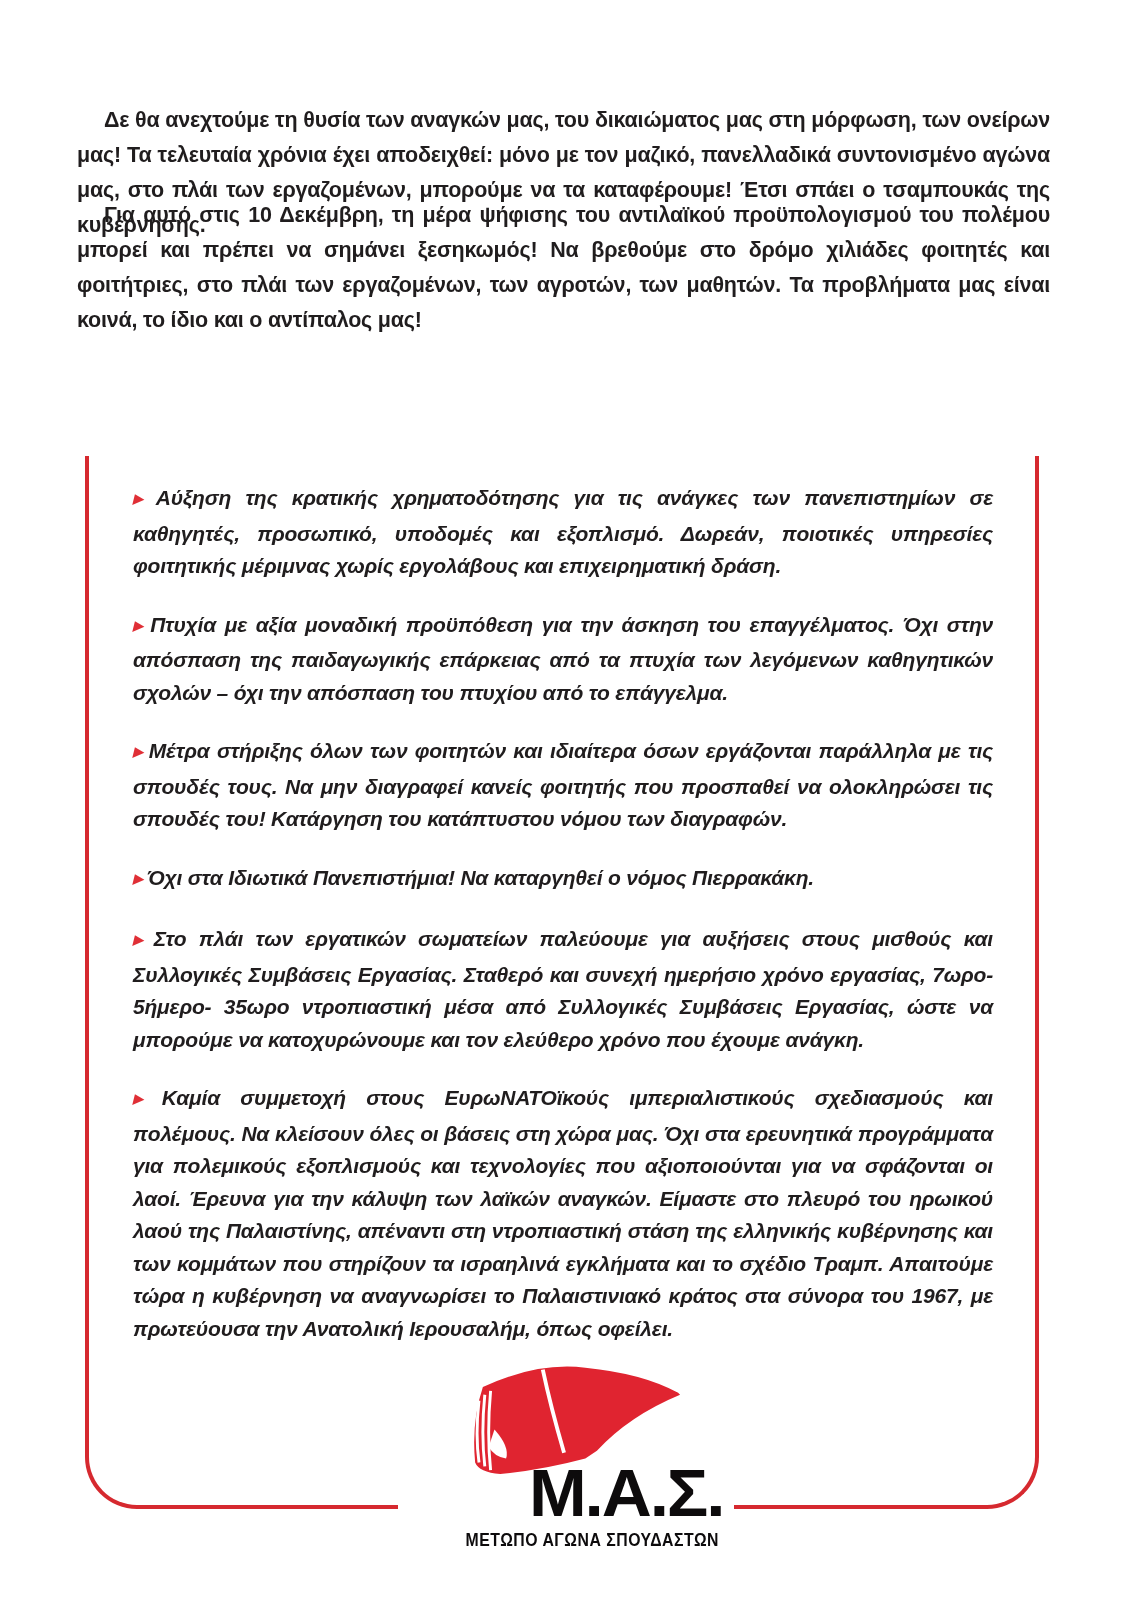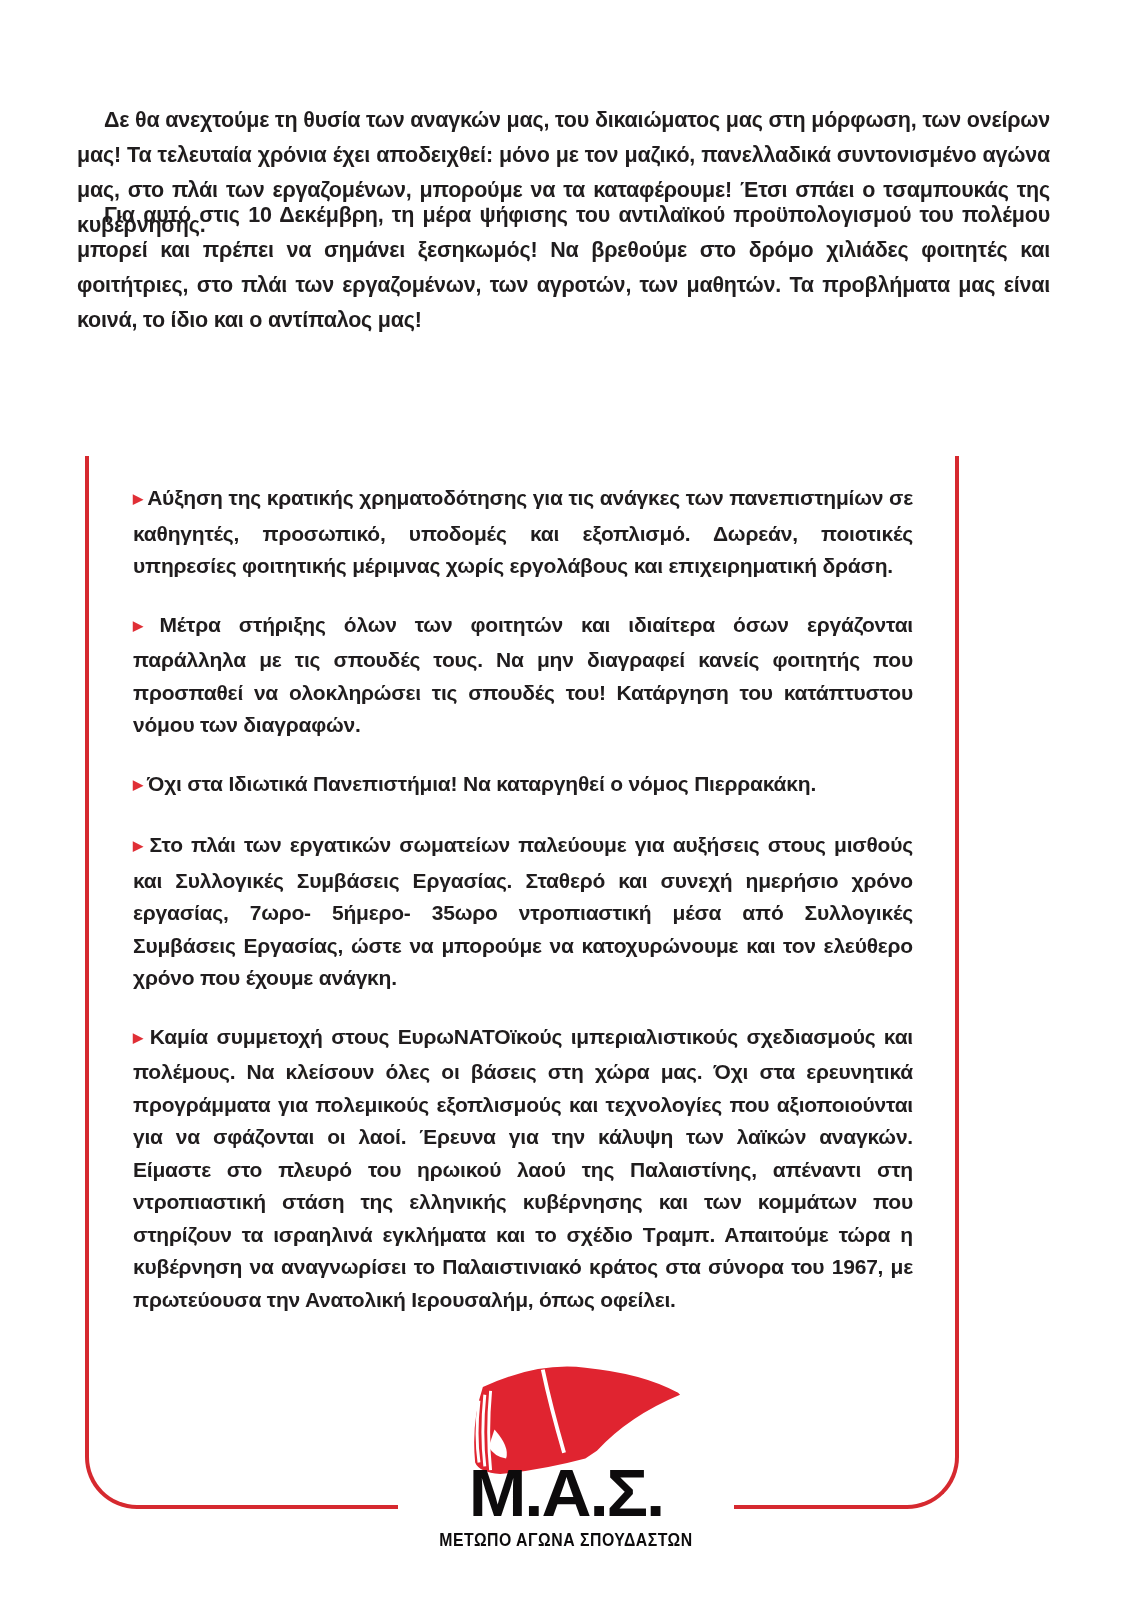--- a/index.html
+++ b/index.html
@@ -30,25 +30,26 @@
   }
   .big-title svg{display:block;width:100%;height:100%;}
   .big-title text{
     font-family:"Liberation Sans",sans-serif;
     font-weight:700;
     letter-spacing:-4px;
   }
 
   
   .demand-box{
-    position:absolute;left:85px;top:456px;width:874px;height:1053px;
+    position:absolute;left:85px;top:456px;width:954px;height:1053px;
     border:4px solid #d6292f;border-top:none;
     border-radius:0 0 52px 52px;
     box-sizing:border-box;
     padding:26px 42px 0 44px;
+    font-style:italic;
   }
   .demand{
     margin:0 0 26px 0;
     color:#201d1e;
     font-size:21px;font-weight:700;line-height:32.5px;
     letter-spacing:-0.2px;
     text-align:justify;
   }
   .demand .marker{
     color:#e02f36;
@@ -56,21 +57,21 @@
     margin-right:4px;
     position:relative;top:-2px;
     letter-spacing:0;
   }
 
   
   .logo{
     position:absolute;left:50%;top:1352px;transform:translateX(-50%);
     width:300px;
     background:#fff;
-    text-align:center;
+    text-align:right;
     padding:6px 18px 4px 18px;
   }
   .logo .flag{display:block;margin:0 auto;}
   .logo .acronym{
     display:block;
     color:#0d0b0c;
     font-size:66px;font-weight:700;
     letter-spacing:-2px;
     line-height:0.95;
     transform:scaleX(1.05);
@@ -93,20 +94,21 @@
 
   <p class="intro p1">Δε θα ανεχτούμε τη θυσία των αναγκών μας, του δικαιώματος μας στη μόρφωση, των ονείρων μας! Τα τελευταία χρόνια έχει αποδειχθεί: μόνο με τον μαζικό, πανελλαδικά συντονισμένο αγώνα μας, στο πλάι των εργαζομένων, μπορούμε να τα καταφέρουμε! Έτσι σπάει ο τσαμπουκάς της κυβέρνησης.</p>
 
   <p class="intro p2">Για αυτό στις 10 Δεκέμβρη, τη μέρα ψήφισης του αντιλαϊκού προϋπολογισμού του πολέμου μπορεί και πρέπει να σημάνει ξεσηκωμός! Να βρεθούμε στο δρόμο χιλιάδες φοιτητές και φοιτήτριες, στο πλάι των εργαζομένων, των αγροτών, των μαθητών. Τα προβλήματα μας είναι κοινά, το ίδιο και ο αντίπαλος μας!</p>
 
 
   <div class="demand-box">
 
       <p class="demand"><span class="marker">▶</span><span>Αύξηση της κρατικής χρηματοδότησης για τις ανάγκες των πανεπιστημίων σε καθηγητές, προσωπικό, υποδομές και εξοπλισμό. Δωρεάν, ποιοτικές υπηρεσίες φοιτητικής μέριμνας χωρίς εργολάβους και επιχειρηματική δράση.</span></p>
 
+      <p class="demand"><span class="marker">▶</span><span>Πτυχία με αξία μοναδική προϋπόθεση για την άσκηση του επαγγέλματος. Όχι στην απόσπαση της παιδαγωγικής επάρκειας από τα πτυχία των λεγόμενων καθηγητικών σχολών – όχι την απόσπαση του πτυχίου από το επάγγελμα.</span></p>
 
       <p class="demand"><span class="marker">▶</span><span>Μέτρα στήριξης όλων των φοιτητών και ιδιαίτερα όσων εργάζονται παράλληλα με τις σπουδές τους. Να μην διαγραφεί κανείς φοιτητής που προσπαθεί να ολοκληρώσει τις σπουδές του! Κατάργηση του κατάπτυστου νόμου των διαγραφών.</span></p>
 
       <p class="demand"><span class="marker">▶</span><span>Όχι στα Ιδιωτικά Πανεπιστήμια! Να καταργηθεί ο νόμος Πιερρακάκη.</span></p>
 
 
       <p class="demand"><span class="marker">▶</span><span>Στο πλάι των εργατικών σωματείων παλεύουμε για αυξήσεις στους μισθούς και Συλλογικές Συμβάσεις Εργασίας. Σταθερό και συνεχή ημερήσιο χρόνο εργασίας, 7ωρο- 5ήμερο- 35ωρο ντροπιαστική μέσα από Συλλογικές Συμβάσεις Εργασίας, ώστε να μπορούμε να κατοχυρώνουμε και τον ελεύθερο χρόνο που έχουμε ανάγκη.</span></p>
 
       <p class="demand"><span class="marker">▶</span><span>Καμία συμμετοχή στους ΕυρωΝΑΤΟϊκούς ιμπεριαλιστικούς σχεδιασμούς και πολέμους. Να κλείσουν όλες οι βάσεις στη χώρα μας. Όχι στα ερευνητικά προγράμματα για πολεμικούς εξοπλισμούς και τεχνολογίες που αξιοποιούνται για να σφάζονται οι λαοί. Έρευνα για την κάλυψη των λαϊκών αναγκών. Είμαστε στο πλευρό του ηρωικού λαού της Παλαιστίνης, απέναντι στη ντροπιαστική στάση της ελληνικής κυβέρνησης και των κομμάτων που στηρίζουν τα ισραηλινά εγκλήματα και το σχέδιο Τραμπ. Απαιτούμε τώρα η κυβέρνηση να αναγνωρίσει το Παλαιστινιακό κράτος στα σύνορα του 1967, με πρωτεύουσα την Ανατολική Ιερουσαλήμ, όπως οφείλει.</span></p>
     </div>

